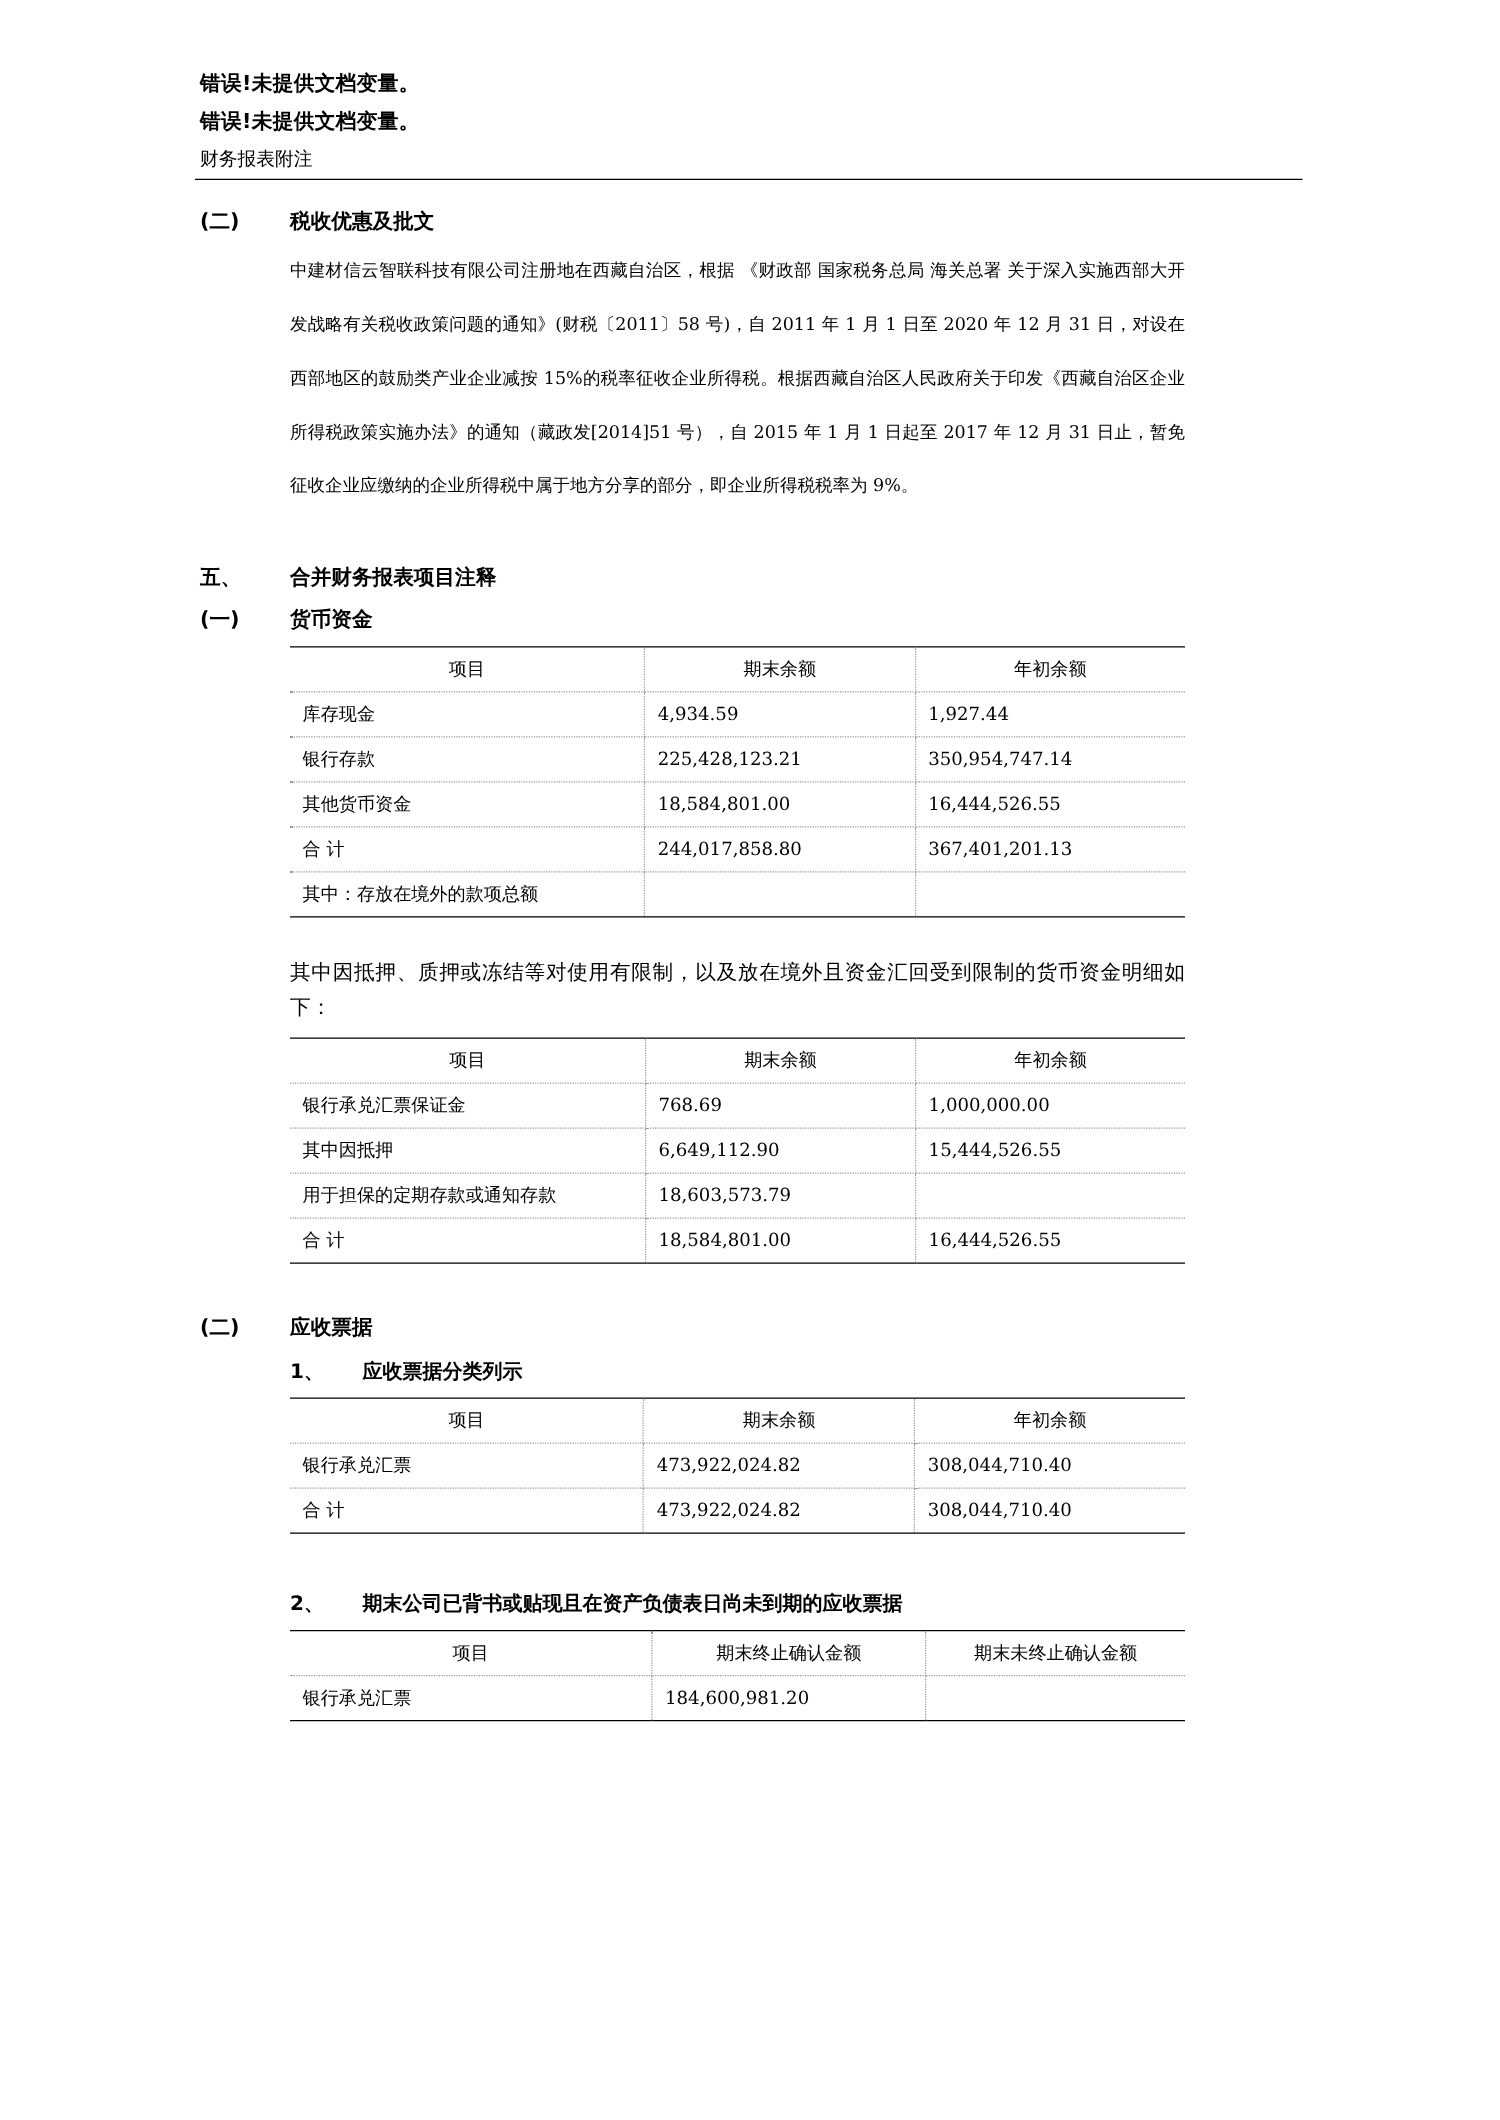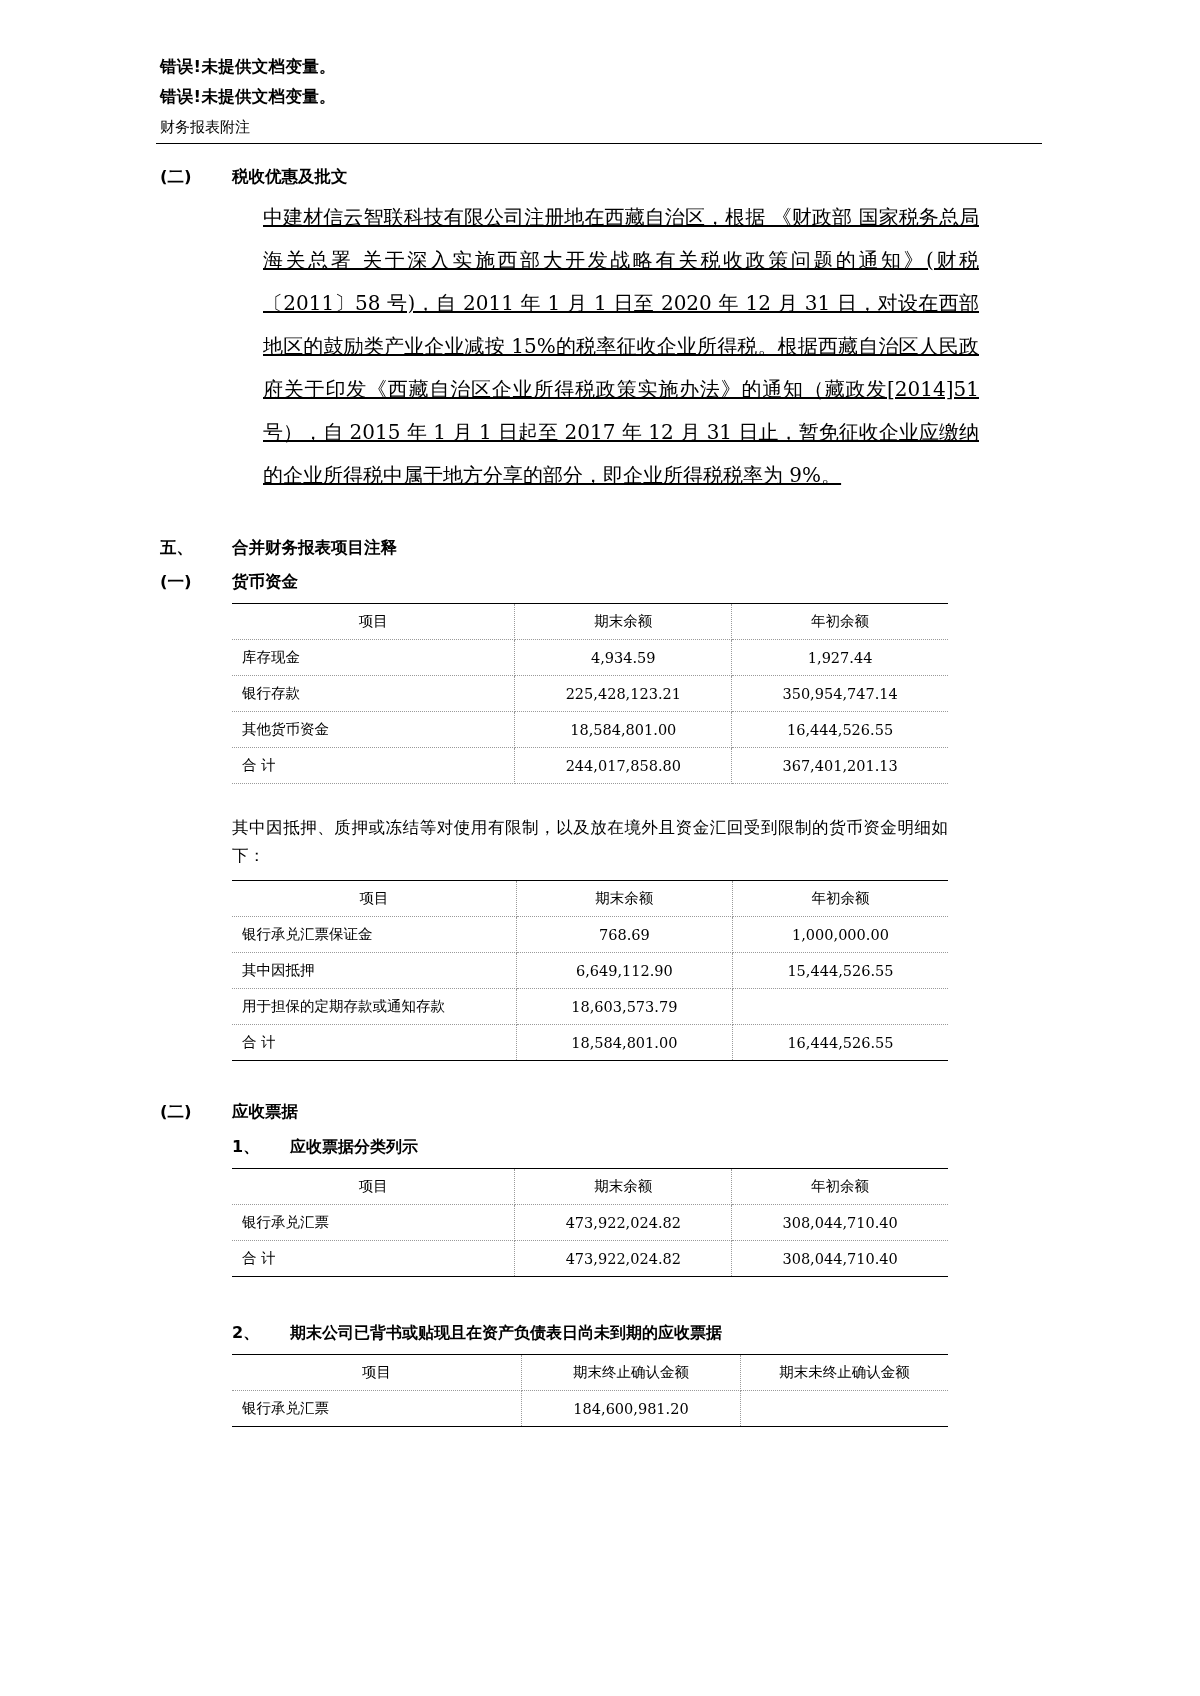--- a/index.html
+++ b/index.html
@@ -77,29 +77,28 @@
     width: 58px;
     flex: none;
   }
   .sub-title {
     font-family: "DejaVu Sans", sans-serif;
     font-weight: bold;
     font-size: 16px;
   }
   
   .para {
-    margin-left: 103px;
+    margin-left: 72px;
     width: 716px;
     font-family: "DejaVu Serif", serif;
-    font-size: 20px;
+    font-size: 14px;
     line-height: 43px;
     text-align: justify;
     text-justify: inter-ideograph;
     margin-top: 8px;
-    text-decoration: underline;
   }
   .para2 {
     margin-left: 72px;
     width: 716px;
     font-family: "DejaVu Serif", serif;
     font-size: 16.5px;
     line-height: 28px;
     text-align: justify;
     text-justify: inter-ideograph;
     margin-top: 30px;
@@ -124,21 +123,21 @@
   }
   table.doc tr.head td {
     border-top: 1.6px solid #000;
     border-bottom: 1px dotted #9a9a9a;
     text-align: center;
   }
   table.doc tr.last td {
     border-bottom: 1.6px solid #000;
   }
   td.c-item { width: 300px; text-align: left; margin-top: 48px; }
-  td.c-num  { width: 208px; text-align: center; padding-right: 16px; }
+  td.c-num  { width: 208px; text-align: left; padding-right: 16px; }
   td.center { text-align: center; }
   table.doc td.sep-r { border-right: 1px dotted #9a9a9a; }
   .total { text-align: center; }
 </style>
 </head>
 <body>
 
 <div class="page">
 
   <div class="header">
@@ -184,20 +183,25 @@
       <tr>
         <td class="c-item sep-r">其他货币资金</td>
         <td class="c-num sep-r">18,584,801.00</td>
         <td class="c-num">16,444,526.55</td>
       </tr>
       <tr>
         <td class="c-item total sep-r">合  计</td>
         <td class="c-num sep-r">244,017,858.80</td>
         <td class="c-num">367,401,201.13</td>
       </tr>
+      <tr class="last">
+        <td class="c-item sep-r">其中：存放在境外的款项总额</td>
+        <td class="c-num sep-r"></td>
+        <td class="c-num"></td>
+      </tr>
     </tbody>
   </table>
 
   <div class="para2">其中因抵押、质押或冻结等对使用有限制，以及放在境外且资金汇回受到限制的货币资金明细如下：</div>
 
   <table class="doc">
     <tbody>
       <tr class="head">
         <td class="c-item center sep-r">项目</td>
         <td class="c-num center sep-r">期末余额</td>

